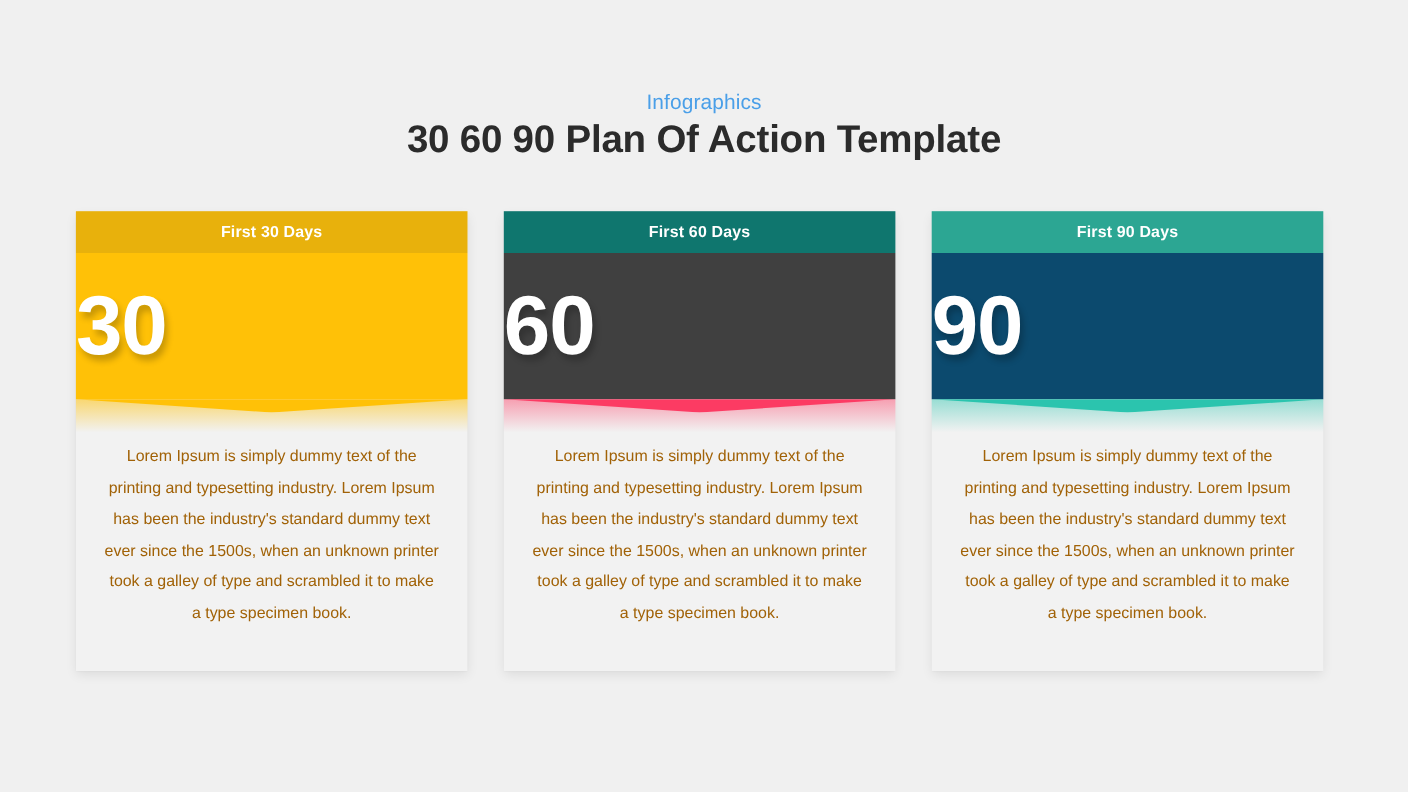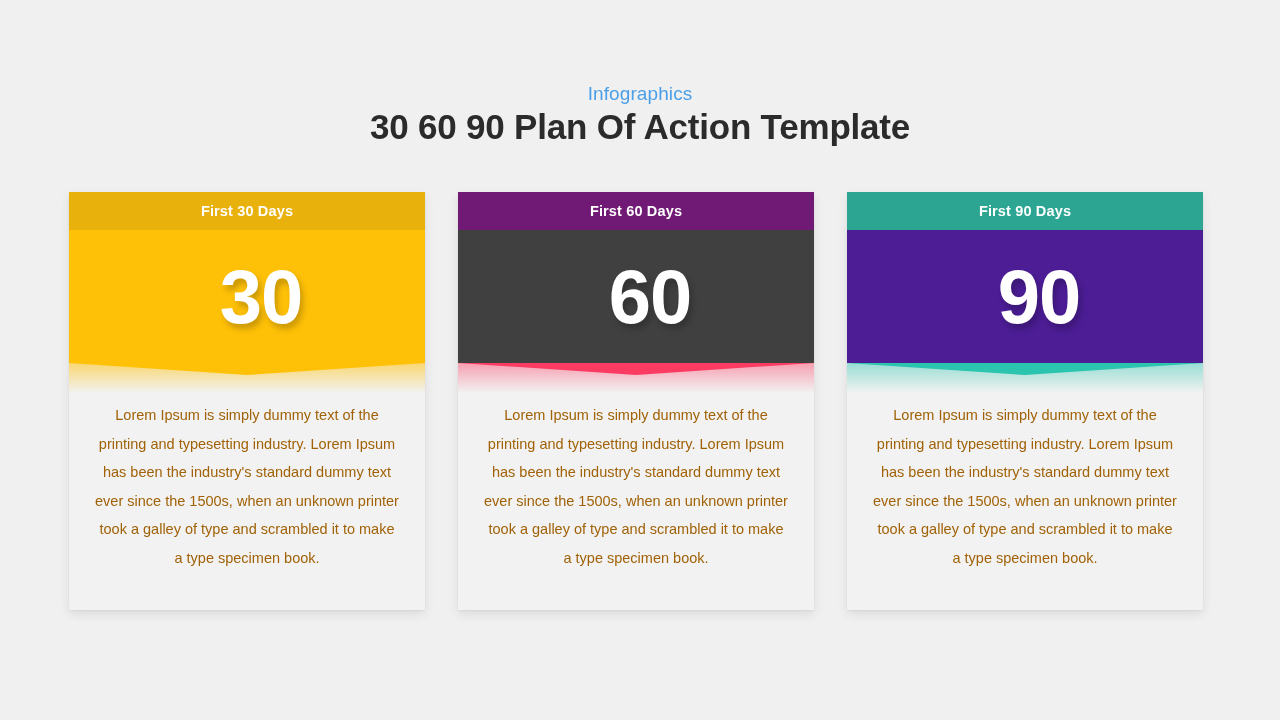--- a/index.html
+++ b/index.html
@@ -68,22 +68,21 @@
     color:#ffffff;
     font-size:14.5px;
     font-weight:700;
     letter-spacing:.15px;
   }
 
   .block-body {
     height:133px;
     display:flex;
     align-items:center;
-    justify-content:center;
-    padding-left:28px;
+    justify-content:flex-start;
   }
 
   .big-number {
     color:#ffffff;
     font-size:76px;
     font-weight:700;
     line-height:1;
     letter-spacing:-1px;
     text-shadow:3px 5px 6px rgba(0,0,0,.22);
   }
@@ -108,26 +107,26 @@
     line-height:28.5px;
     color:#a16207;
     font-weight:400;
   }
 
   
   .c-yellow .block-strip { background:#e8b10c; }
   .c-yellow .block-body  { background:#ffc107; }
   .c-yellow .glow { background:linear-gradient(to bottom, rgba(255,193,7,.55), rgba(255,193,7,0)); }
 
-  .c-pink .block-strip { background:#701a75; }
+  .c-pink .block-strip { background:#0f766e; }
   .c-pink .block-body  { background:#404040; }
   .c-pink .glow { background:linear-gradient(to bottom, rgba(252,59,99,.45), rgba(252,59,99,0)); }
 
   .c-teal .block-strip { background:#2ca693; }
-  .c-teal .block-body  { background:#4c1d95; }
+  .c-teal .block-body  { background:#0c4a6e; }
   .c-teal .glow { background:linear-gradient(to bottom, rgba(43,196,174,.45), rgba(43,196,174,0)); }
 </style>
 </head>
 <body>
 
 <div class="slide">
 
   <div class="header">
     <div class="eyebrow">Infographics</div>
     <h1 class="headline">30 60 90 Plan Of Action Template</h1>

